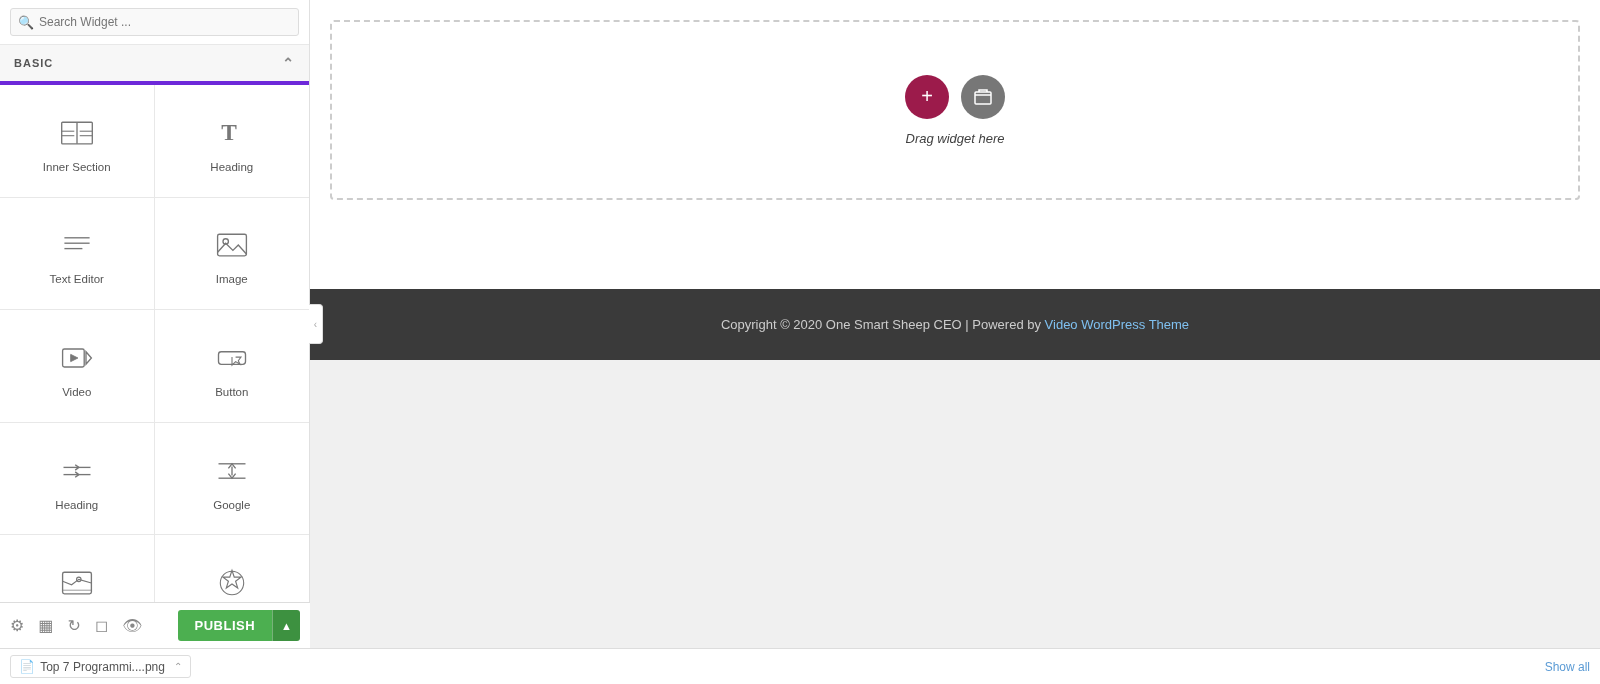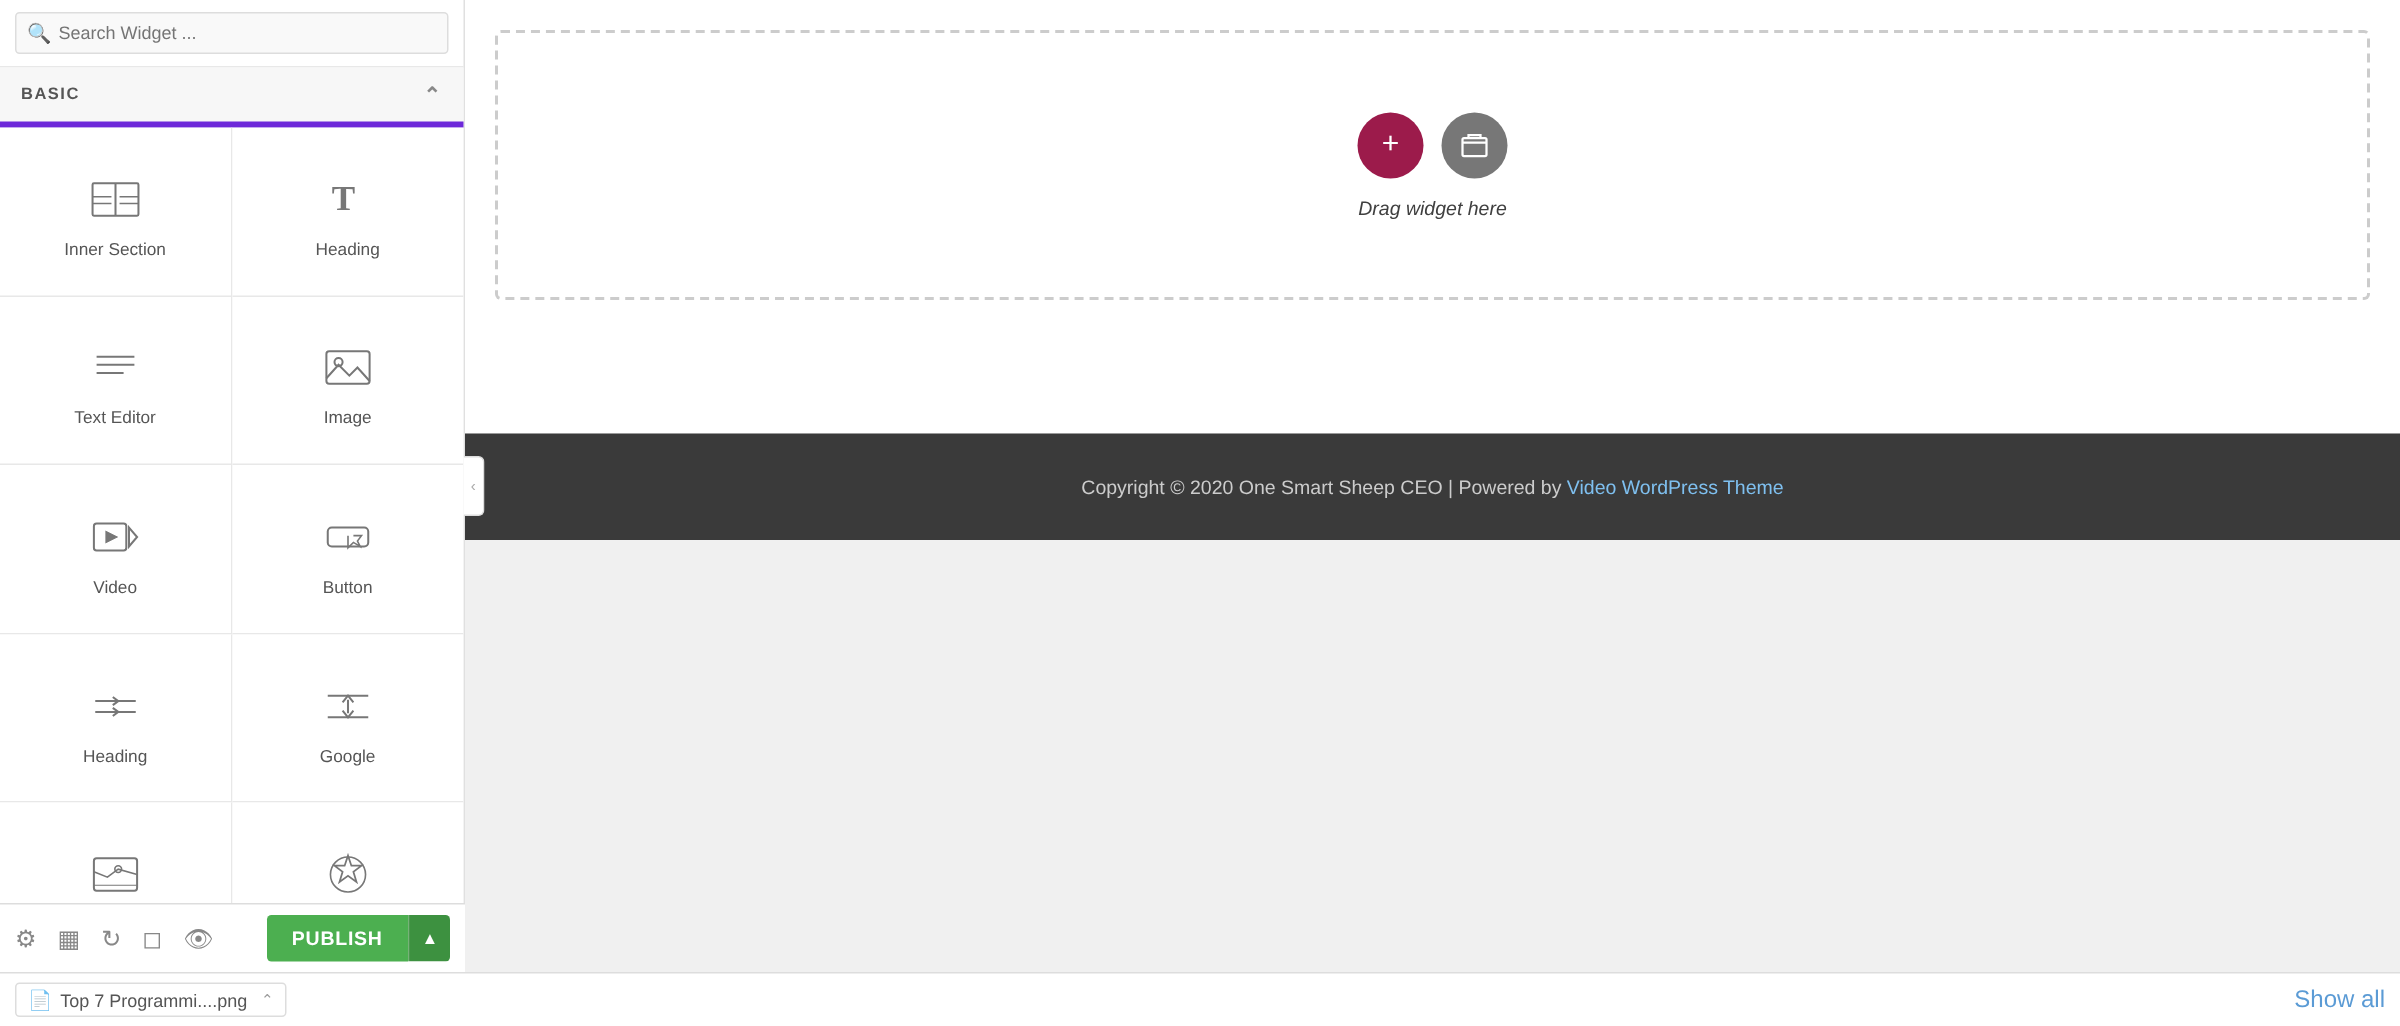--- a/index.html
+++ b/index.html
@@ -301,21 +301,21 @@
     .taskbar-chevron {
       font-size: 10px;
       color: #999;
       margin-left: 4px;
     }
 
     .show-all-btn {
       margin-left: auto;
       color: #5b9bd5;
       cursor: pointer;
-      font-size: 16px;
+      font-size: 12px;
     }
   </style>
 </head>
 <body>
 
 <div class="main-layout">
 
   <div class="left-panel">
 
     <div class="search-bar">

